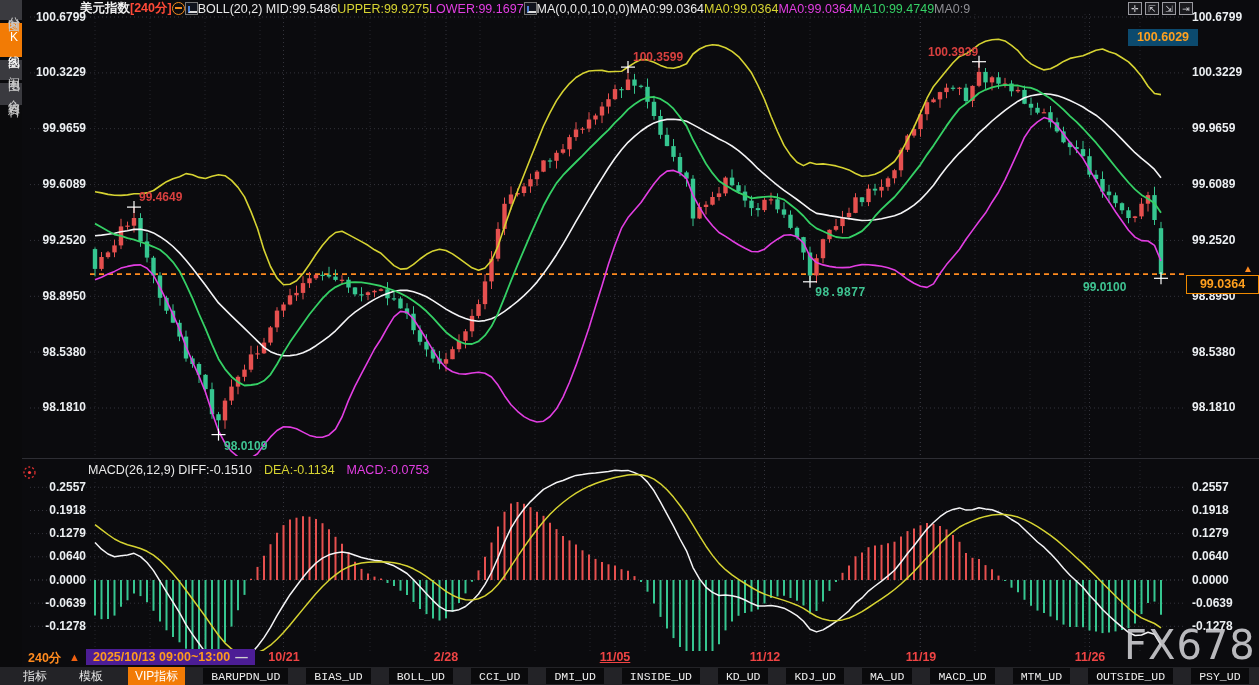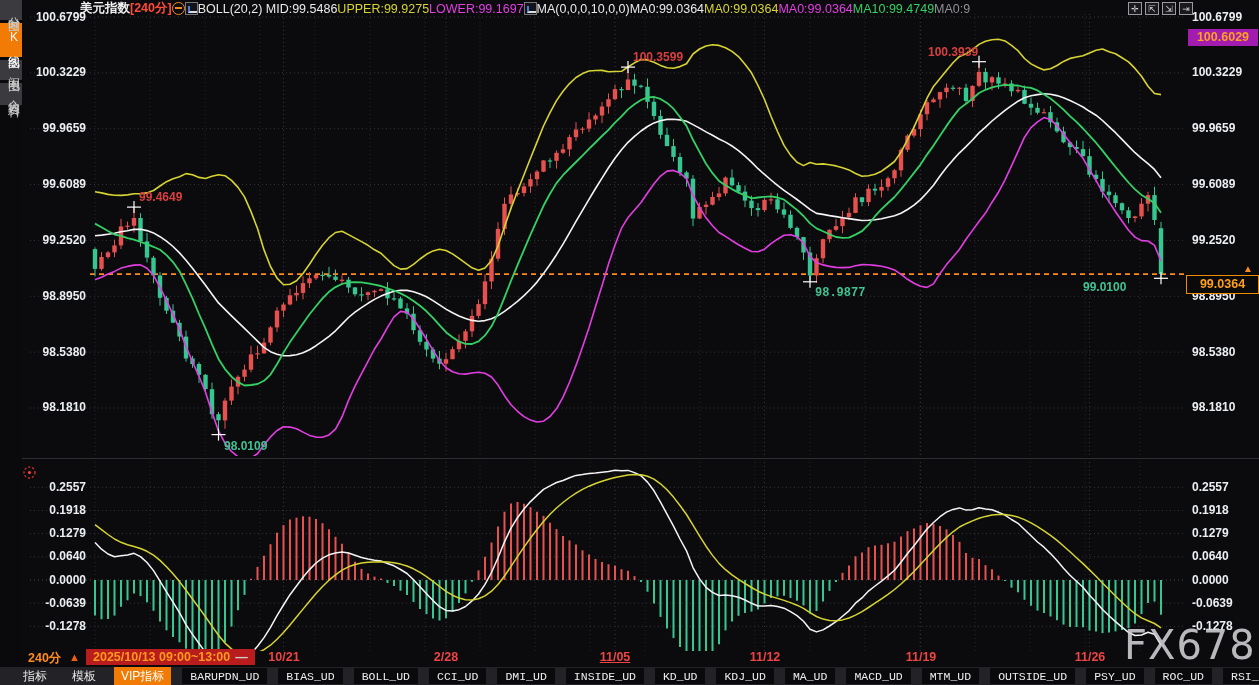--- a/index.html
+++ b/index.html
@@ -27,43 +27,43 @@
   .mini-chart-icon::after{content:"";position:absolute;left:2px;top:3px;width:7px;height:5px;
     border-left:2px solid #4d7fd0;border-bottom:2px solid #dcdcdc;}
   
   #tr-icons{position:absolute;left:1128px;top:2px;display:flex;gap:3px;z-index:6;}
   .tr-btn{width:14px;height:13px;border:1px solid #9a9aa0;background:#1a1a1e;color:#cfcfd4;
     font-size:9px;line-height:12px;text-align:center;cursor:pointer;box-sizing:border-box;}
   
   .axis-label{position:absolute;font-size:12px;font-weight:600;color:#eceff2;height:15px;line-height:15px;}
   .axis-left{width:60px;text-align:right;}
   
-  #high-badge{position:absolute;left:1188px;top:29px;width:70px;height:17px;background:#a21caf;
+  #high-badge{position:absolute;left:1128px;top:29px;width:70px;height:17px;background:#0c4a6e;
     color:#ffa01e;font-size:12.5px;font-weight:600;text-align:center;line-height:17px;z-index:5;}
   #price-badge{position:absolute;left:1186px;top:275px;width:71px;height:17px;background:#0a0a0a;
     border:1.5px solid #f08a00;color:#ffa01e;font-size:12.5px;font-weight:600;text-align:center;
     line-height:17px;z-index:5;}
   #price-arrow{position:absolute;left:1243px;top:263px;color:#ff8b1f;font-size:10px;z-index:5;}
   
   .anno{position:absolute;font-size:12px;font-weight:700;white-space:nowrap;z-index:4;}
   .anno.high{color:#d8403f;} .anno.low{color:#3fc492;}
   
   #macd-header{position:absolute;left:88px;top:463px;display:flex;gap:12px;font-size:12.5px;z-index:5;white-space:nowrap;}
   #macd-target-icon{position:absolute;left:22px;top:465px;width:15px;height:15px;z-index:5;}
   
   #tf-label{position:absolute;left:28px;top:650px;color:#ff8b1f;font-weight:700;font-size:12.5px;z-index:6;text-align:center;}
   #tf-arrow{position:absolute;left:69px;top:651px;color:#f06010;font-size:11px;z-index:6;}
-  #session-box{position:absolute;left:86px;top:649px;background:#b91c1c;color:#ff9b1e;font-size:12.5px;
+  #session-box{position:absolute;left:86px;top:649px;background:#4c1d95;color:#ff9b1e;font-size:12.5px;
     font-weight:600;padding:1px 7px;z-index:6;white-space:nowrap;}
   #session-box .dash{color:#cfcfcf;margin-left:5px;}
   .xlabel{position:absolute;top:650px;width:44px;text-align:center;color:#ef4444;font-weight:700;
     font-size:12.5px;z-index:5;}
   
   #toolbar{position:absolute;left:0;top:667px;width:1259px;height:18px;background:#232327;
-    display:flex;align-items:center;gap:11px;padding-left:16px;box-sizing:border-box;z-index:7;}
+    display:flex;align-items:center;gap:18px;padding-left:16px;box-sizing:border-box;z-index:7;}
   .tb{font-size:12px;padding:1px 7px;cursor:pointer;white-space:nowrap;}
   .tb.plain{color:#e4e4e4;background:transparent;}
   .tb.vip{color:#fff;background:#f27b05;}
   .tb.ud{color:#ececec;background:#0a0a0c;font-family:"Liberation Mono","DejaVu Sans Mono",monospace;
     font-size:11.5px;padding:1.5px 8px;}
   
   #watermark{position:absolute;left:1124px;top:622px;font-size:40px;color:#d2d2d6;opacity:.88;
     letter-spacing:1px;z-index:8;font-family:"DejaVu Sans",sans-serif;}
   .divider{position:absolute;left:22px;width:1237px;height:1px;background:#2e2e34;z-index:2;}
 </style>
@@ -703,20 +703,25 @@
   </div>
 
   <div id="high-badge">100.6029</div>
   <div id="price-badge">99.0364</div>
   <div id="price-arrow">▲</div>
 
   <svg id="macd-target-icon" width="15" height="15" viewBox="0 0 15 15">
     <circle cx="7.5" cy="7.5" r="5.5" fill="none" stroke="#e03030" stroke-width="1.3" stroke-dasharray="2 2"></circle>
     <circle cx="7.5" cy="7.5" r="1.6" fill="#ff4040"></circle>
   </svg>
+  <div id="macd-header">
+    <span class="hwt">MACD(26,12,9) DIFF:-0.1510</span>
+    <span class="hy">DEA:-0.1134</span>
+    <span class="hm">MACD:-0.0753</span>
+  </div>
 
   <div id="tf-label">240分</div>
   <div id="tf-arrow">▲</div>
   <div id="session-box"><span>2025/10/13 09:00~13:00</span><span class="dash">—</span></div>
 
   <div id="toolbar">
       <div class="tb plain">指标</div>
       <div class="tb plain">模板</div>
       <div class="tb vip">VIP指标</div>
       <div class="tb ud">BARUPDN_UD</div>

